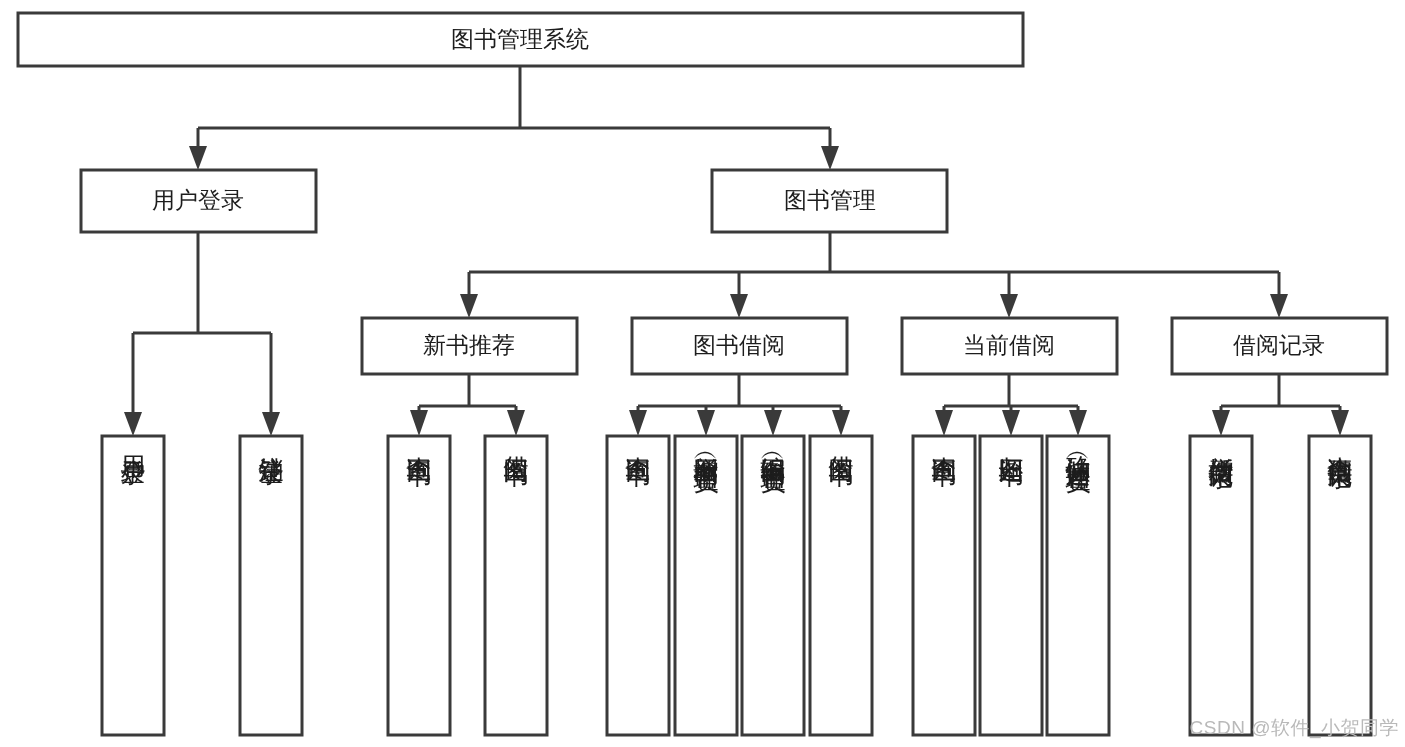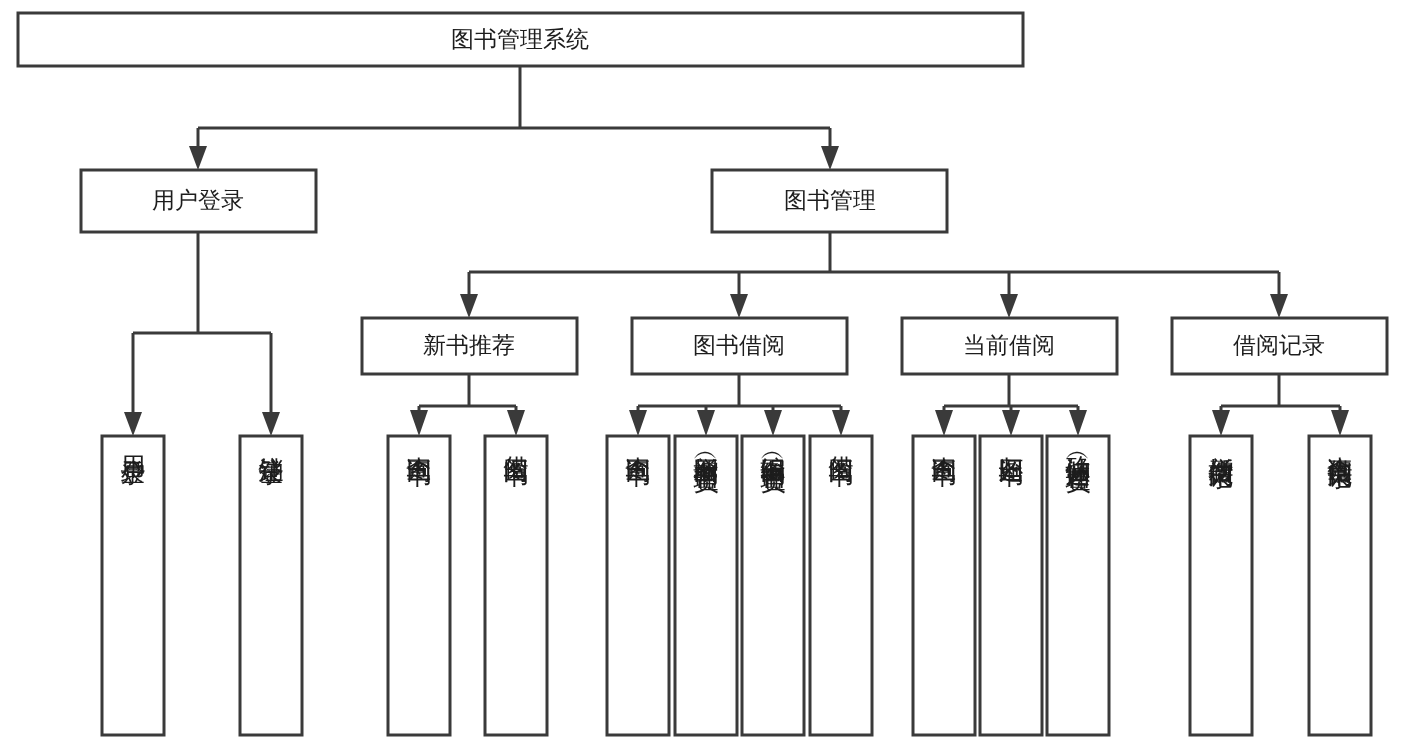--- a/index.html
+++ b/index.html
@@ -236,13 +236,14 @@
   <div class="vlabel-wrap" style="left:1047px; top:436px; width:62px; height:299px;">
       <span class="vlabel-text">确认归还（管理员）</span>
     </div>
   <div class="vlabel-wrap" style="left:1190px; top:436px; width:62px; height:299px;">
       <span class="vlabel-text">新增借阅记录</span>
     </div>
   <div class="vlabel-wrap" style="left:1309px; top:436px; width:62px; height:299px;">
       <span class="vlabel-text">查询借阅记录</span>
     </div>
 
+  <div id="watermark">CSDN @软件_小贺同学</div>
 </div>
 
 </body></html>

